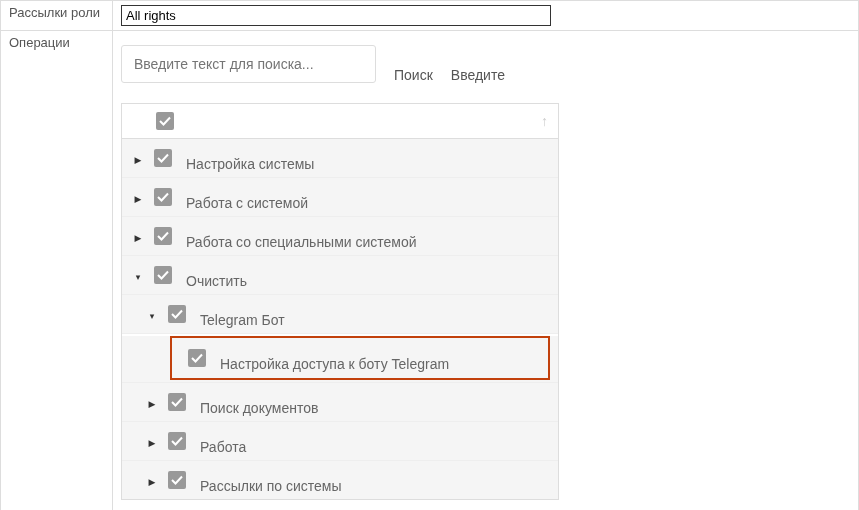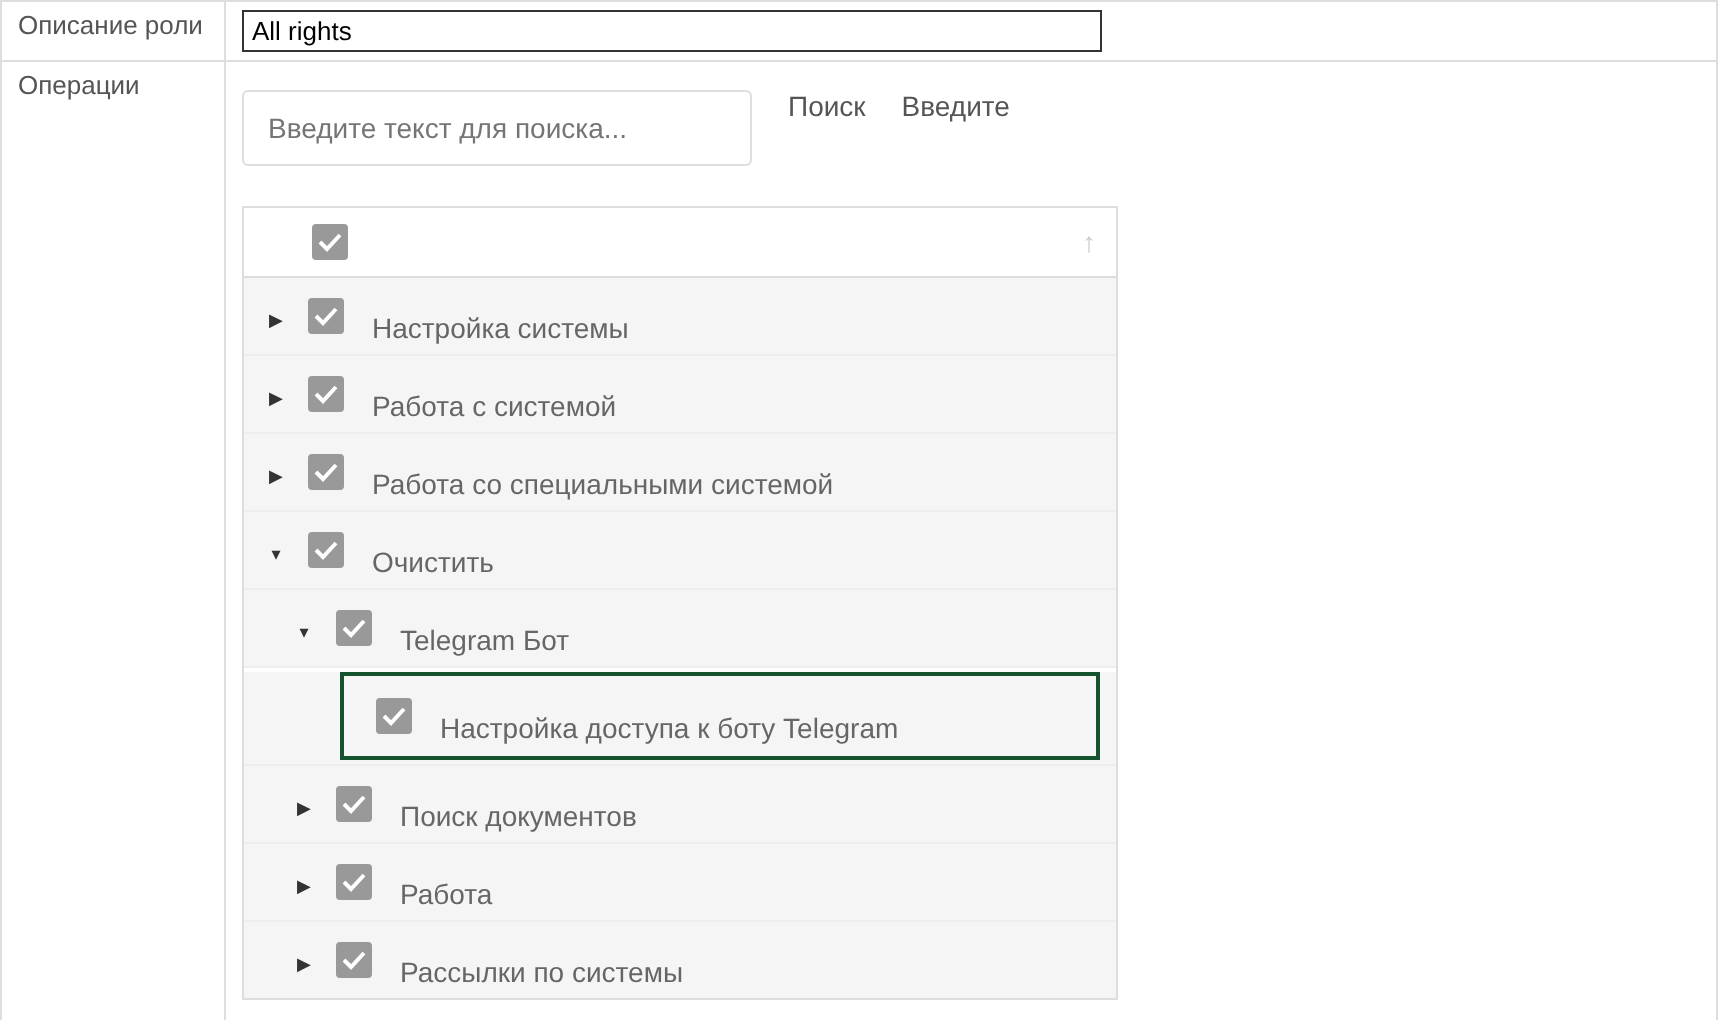--- a/index.html
+++ b/index.html
@@ -3,46 +3,46 @@
   <meta charset="utf-8">
   <style>
     * { box-sizing: border-box; margin: 0; padding: 0; }
     body { font-family: Arial, sans-serif; font-size: 13px; color: #333; background: #fff; }
     .form-table { width: 859px; border-collapse: collapse; }
     .form-table td { border: 1px solid #ddd; padding: 4px 8px; vertical-align: top; }
     .label-cell { width: 112px; color: #555; font-size: 13px; }
     .input-cell { }
     .text-input { width: 430px; border: 1px solid #333; padding: 2px 4px; font-size: 13px; font-family: Arial, sans-serif; }
     .ops-wrapper { padding: 10px 0 20px 0; }
-    .search-row { display: flex; align-items: flex-start; margin-bottom: 20px; }
+    .search-row { display: flex; align-items: flex-end; margin-bottom: 20px; }
     .search-box { width: 255px; border: 1px solid #ddd; border-radius: 3px; padding: 10px 12px; font-size: 14px; color: #999; font-family: Arial, sans-serif; }
     .search-btn, .clear-btn { margin-left: 18px; color: #555; font-size: 14px; font-weight: normal; cursor: pointer; background: none; border: none; font-family: Arial, sans-serif; }
     .tree-box { width: 438px; border: 1px solid #ddd; }
     .tree-header { display: flex; align-items: center; padding: 8px 10px; border-bottom: 1px solid #ddd; background: #fff; }
     .tree-header .sort-icon { margin-left: auto; color: #ccc; font-size: 14px; }
     .tree-row { display: flex; align-items: center; border-bottom: 1px solid #eee; background: #f5f5f5; min-height: 36px; padding: 5px 0; }
     .tree-row.level-0 { padding-left: 8px; }
     .tree-row.level-1 { padding-left: 8px; }
     .expand-col-0 { width: 16px; text-align:center; flex-shrink:0; }
     .expand-col-1 { width: 16px; text-align:center; flex-shrink:0; margin-left: 14px;}
     .expand-icon { font-size: 9px; color: #333; cursor: pointer; display:inline-block; }
     .chk { width: 18px; height: 18px; background: #999; border-radius: 2px; display: inline-flex; align-items: center; justify-content: center; margin-left: 8px; flex-shrink:0; cursor:pointer; }
     .chk svg { width: 12px; height: 12px; }
     .tree-label { margin-left: 14px; color: #666; font-size: 14px; margin-top: 12px; }
-    .highlight-box { border: 2px solid #14532d; margin: 2px 8px 2px 48px; display: flex; align-items: center; padding: 6px 8px; background: #f5f5f5; }
+    .highlight-box { border: 2px solid #c2410c; margin: 2px 8px 2px 48px; display: flex; align-items: center; padding: 6px 8px; background: #f5f5f5; }
     .highlight-wrap { border-bottom: 1px solid #eee; background:#f5f5f5; }
     .no-expand-0 { width:16px; flex-shrink:0;}
   </style>
 </head>
 <body>
 
 <table class="form-table">
   <tbody>
   <tr>
-    <td class="label-cell">Описание роли</td>
+    <td class="label-cell">Рассылки роли</td>
     <td class="input-cell">
       <input type="text" class="text-input" value="All rights" style="">
     </td>
   </tr>
   <tr>
     <td class="label-cell">Операции</td>
     <td class="input-cell">
       <div class="ops-wrapper">
         <div class="search-row">
           <input type="text" class="search-box" placeholder="Введите текст для поиска..." style="">

